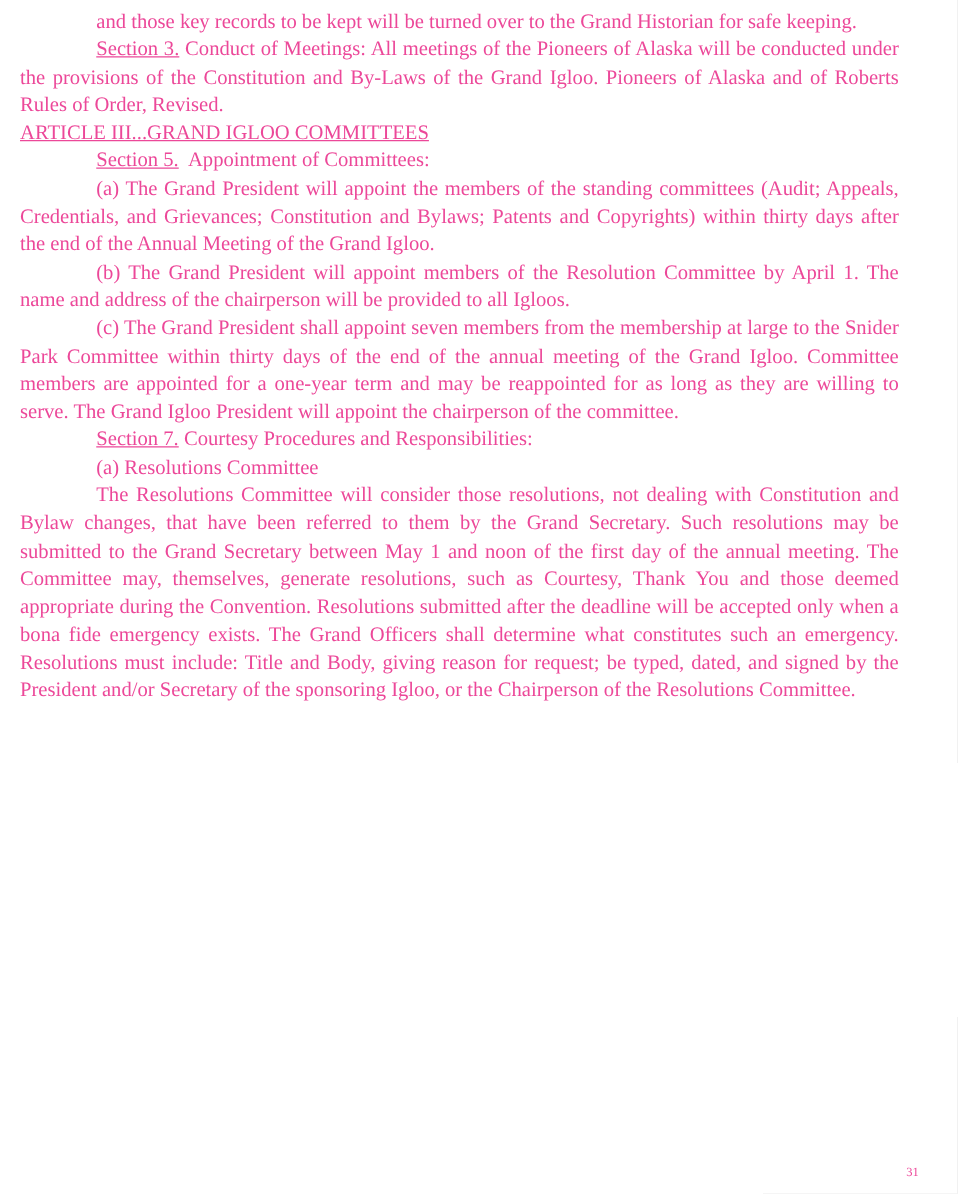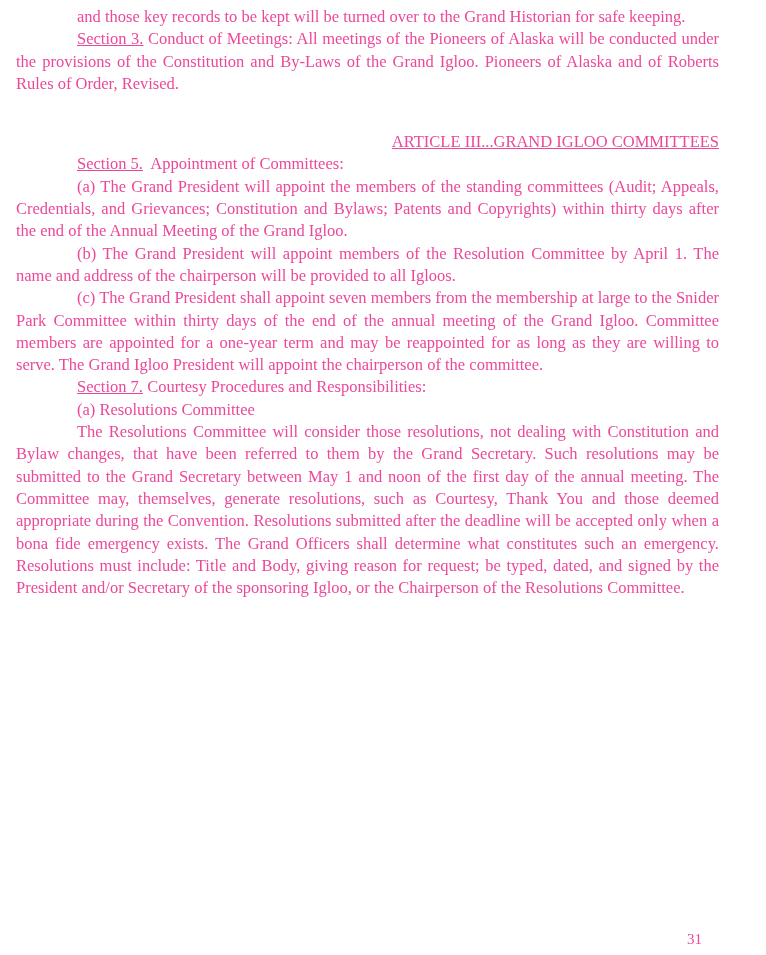--- a/index.html
+++ b/index.html
@@ -21,32 +21,32 @@
     left: 16px;
     right: 47px;
   }
   p.para {
     margin: 0;
     padding: 0;
     text-align: justify;
   }
   p.para.first-indent { text-indent: 61px; }
   p.para.block-indent { margin-left: 61px; }
-  p.para.center-heading { text-align: right; text-indent: 0; margin-top: 36px; }
+  p.para.center-heading { text-align: left; text-indent: 0; }
   .b { font-weight: normal; }
   .u { text-decoration: underline; }
   .gap-sm  { margin-top: 11px; }
   .gap-md  { margin-top: 18px; }
   .gap-xl  { margin-top: 43px; }
   .gap-xxl { margin-top: 49px; }
   .page-number {
     position: absolute;
-    right: 64px;
+    right: 31px;
     bottom: 8px;
-    font-size: 15px;
+    font-size: 10px;
     line-height: 16px;
   }
 </style>
 </head>
 <body>
 
 <div class="page">
   <div class="content">
       <p class="para block-indent"><span>and those key records to be kept will be turned over to the Grand Historian for safe keeping.</span></p>
       <p class="para first-indent gap-xl"><span class="b u">Section 3.</span><span class="b"> </span><span class="b">Conduct of Meetings</span><span>: All meetings of the Pioneers of Alaska will be conducted under the provisions of the Constitution and By-Laws of the Grand Igloo. Pioneers of Alaska and of Roberts Rules of Order, Revised.</span></p>

